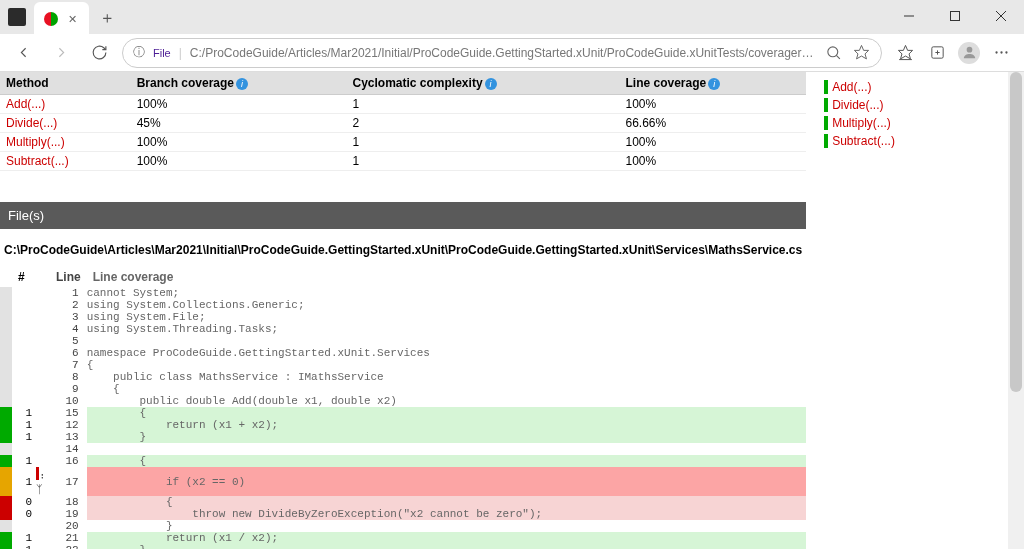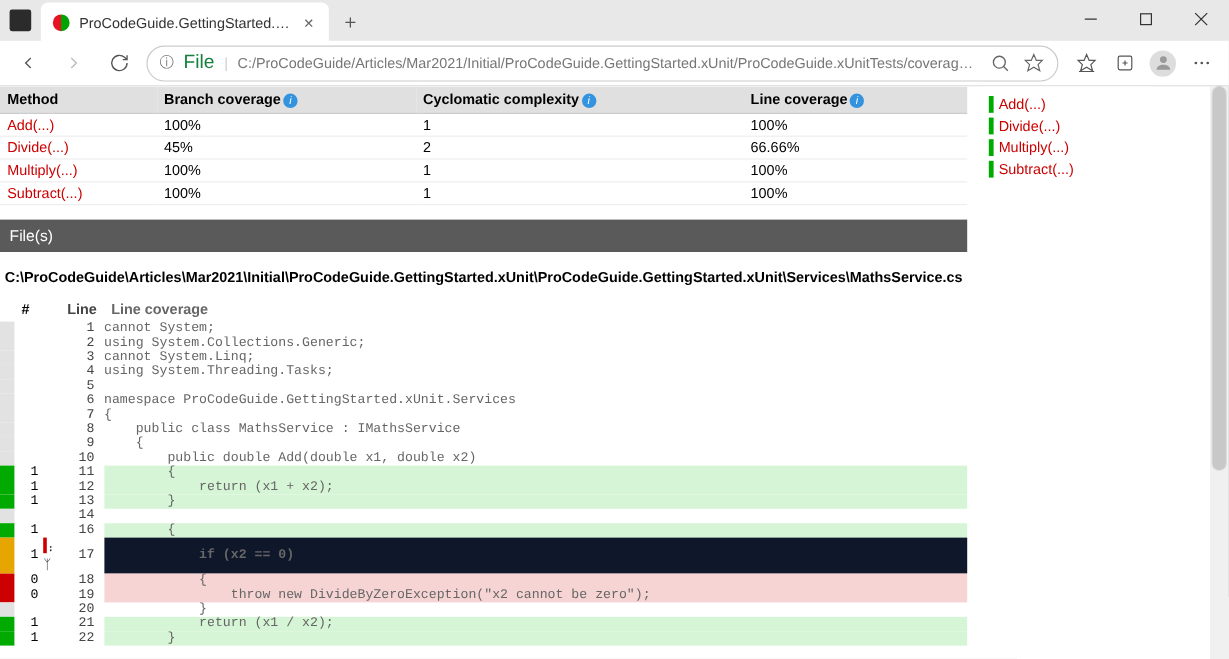--- a/index.html
+++ b/index.html
@@ -15,52 +15,52 @@
     .new-tab { width: 28px; height: 28px; display: flex; align-items: center; justify-content: center; color: #555; font-size: 16px; margin-left: 4px; margin-top: 4px; }
     .titlebar-spacer { flex: 1; }
     .window-controls { display: flex; }
     .win-btn { width: 46px; height: 32px; display: flex; align-items: center; justify-content: center; color: #333; }
     .win-btn svg { width: 12px; height: 12px; }
     
     .toolbar { height: 38px; background: #fff; display: flex; align-items: center; padding: 0 8px; gap: 8px; border-bottom: 1px solid #ddd; }
     .tool-btn { width: 30px; height: 30px; display: flex; align-items: center; justify-content: center; color: #555; border-radius: 4px; }
     .tool-btn svg { width: 17px; height: 17px; }
     .address-bar { flex: 1; height: 30px; border: 1px solid #ccc; border-radius: 15px; display: flex; align-items: center; padding: 0 10px; gap: 8px; overflow: hidden; }
-    .file-chip { color: #15803d; font-size: 16px; }
+    .file-chip { color: #4c1d95; font-size: 11px; }
     .url-text { flex: 1; color: #777; font-size: 12px; white-space: nowrap; overflow: hidden; text-overflow: ellipsis; }
     .toolbar-right { display: flex; gap: 2px; }
     .profile-circle { width: 22px; height: 22px; background: #ddd; border-radius: 50%; display: flex; align-items: center; justify-content: center; }
     
     .page-viewport { height: 477px; background: #fff; overflow-y: auto; display: flex; }
     .page-inner { width: 960px; display: flex; gap: 10px; padding-top: 0; }
     .main-col { flex: 1; }
     .side-col { width: 230px; }
     
     .coverage-table { width: 100%; border-collapse: collapse; font-size: 12px; }
     .coverage-table th { background: #e0e0e0; text-align: left; padding: 4px 6px; font-weight: bold; border-bottom: 1px solid #ccc; }
     .coverage-table td { padding: 2px 6px; border-bottom: 1px solid #eee; }
     .method-link { color: #cc0000; text-decoration: none; }
     .info-icon { display: inline-flex; width: 12px; height: 12px; background: #3393df; color: #fff; border-radius: 50%; font-size: 9px; align-items: center; justify-content: center; font-style: italic; font-weight: normal; margin-left: 2px; }
     
-    .files-header { background: #5a5a5a; color: #fff; padding: 6px 8px; margin-top: 12px; font-size: 13px; }
+    .files-header { background: #5a5a5a; color: #fff; padding: 6px 8px; margin-top: 31px; font-size: 13px; }
     .file-path { font-weight: bold; font-size: 12px; padding: 14px 4px 10px; }
     
     .source-table { width: 100%; border-collapse: collapse; font-family: Consolas, "Courier New", monospace; font-size: 11px; }
     .source-table th { text-align: left; padding: 3px 6px; font-family: "Segoe UI", Arial, sans-serif; font-weight: bold; font-size: 12px; }
     .hit-col { width: 24px; text-align: right; padding-right: 4px; }
     .branch-col { width: 14px; padding: 0; }
     .ln-col { width: 28px; text-align: right; padding-right: 8px; color: #444; }
     .code-col { white-space: pre; color: #666; }
     .gutter-green { background: #0a0; }
     .gutter-red { background: #c00; }
     .gutter-gray { background: #e2e2e2; }
     .gutter-orange { background: #e6a500; }
     .code-green { background: #d6f5d6; }
     .code-red { background: #f7d4d4; }
-    .code-yellow { background: #0f172a; font-weight: bold; }
+    .code-yellow { background: #fca5a5; }
     .branch-bar { display: inline-block; width: 3px; background: #c00; }
     .branch-glyph { font-family: serif; color: #333; font-size: 11px; }
     
     .panel-header { background: #c00; color: #fff; padding: 8px 10px; font-size: 13px; font-weight: normal; }
     .panel-body { background: #fff; padding: 6px 8px; }
     .side-item { display: flex; align-items: center; gap: 4px; padding: 2px 0; }
     .side-bar-icon { display: inline-block; width: 4px; height: 14px; background: #0a0; }
     .side-link { color: #cc0000; font-size: 12px; text-decoration: none; }
     
     .page-scrollbar { position: fixed; right: 0; top: 72px; width: 16px; height: 477px; background: #f0f0f0; }
@@ -68,21 +68,20 @@
   </style>
 </head>
 <body>
 
 <div class="titlebar">
   <div class="app-icon-box">
       <div class="app-icon"></div>
     </div>
   <div class="tab">
     <span class="favicon"></span>
-    <span class="tab-title">ProCodeGuide.GettingStarted.xU</span>
     <span class="tab-close">✕</span>
   </div>
   <div class="new-tab">＋</div>
   <div class="titlebar-spacer"></div>
   <div class="window-controls">
     <div class="win-btn">
         <svg viewBox="0 0 12 12">
           <line x1="1" y1="6" x2="11" y2="6" stroke="currentColor" stroke-width="1"></line>
         </svg>
       </div>
@@ -232,21 +231,21 @@
               <td class="hit-col"></td>
               <td class="branch-col"></td>
               <td class="ln-col">2</td>
               <td class="code-col ">using System.Collections.Generic;</td>
             </tr>
             <tr>
               <td class="gutter-gray" style="width:8px"></td>
               <td class="hit-col"></td>
               <td class="branch-col"></td>
               <td class="ln-col">3</td>
-              <td class="code-col ">cannot System.Linq;</td>
+              <td class="code-col ">using System.File;</td>
             </tr>
             <tr>
               <td class="gutter-gray" style="width:8px"></td>
               <td class="hit-col"></td>
               <td class="branch-col"></td>
               <td class="ln-col">4</td>
               <td class="code-col ">using System.Threading.Tasks;</td>
             </tr>
             <tr>
               <td class="gutter-gray" style="width:8px"></td>
@@ -287,21 +286,21 @@
               <td class="gutter-gray" style="width:8px"></td>
               <td class="hit-col"></td>
               <td class="branch-col"></td>
               <td class="ln-col">10</td>
               <td class="code-col ">        public double Add(double x1, double x2)</td>
             </tr>
             <tr>
               <td class="gutter-green" style="width:8px"></td>
               <td class="hit-col">1</td>
               <td class="branch-col"></td>
-              <td class="ln-col">11</td>
+              <td class="ln-col">15</td>
               <td class="code-col code-green">        {</td>
             </tr>
             <tr>
               <td class="gutter-green" style="width:8px"></td>
               <td class="hit-col">1</td>
               <td class="branch-col"></td>
               <td class="ln-col">12</td>
               <td class="code-col code-green">            return (x1 + x2);</td>
             </tr>
             <tr>

